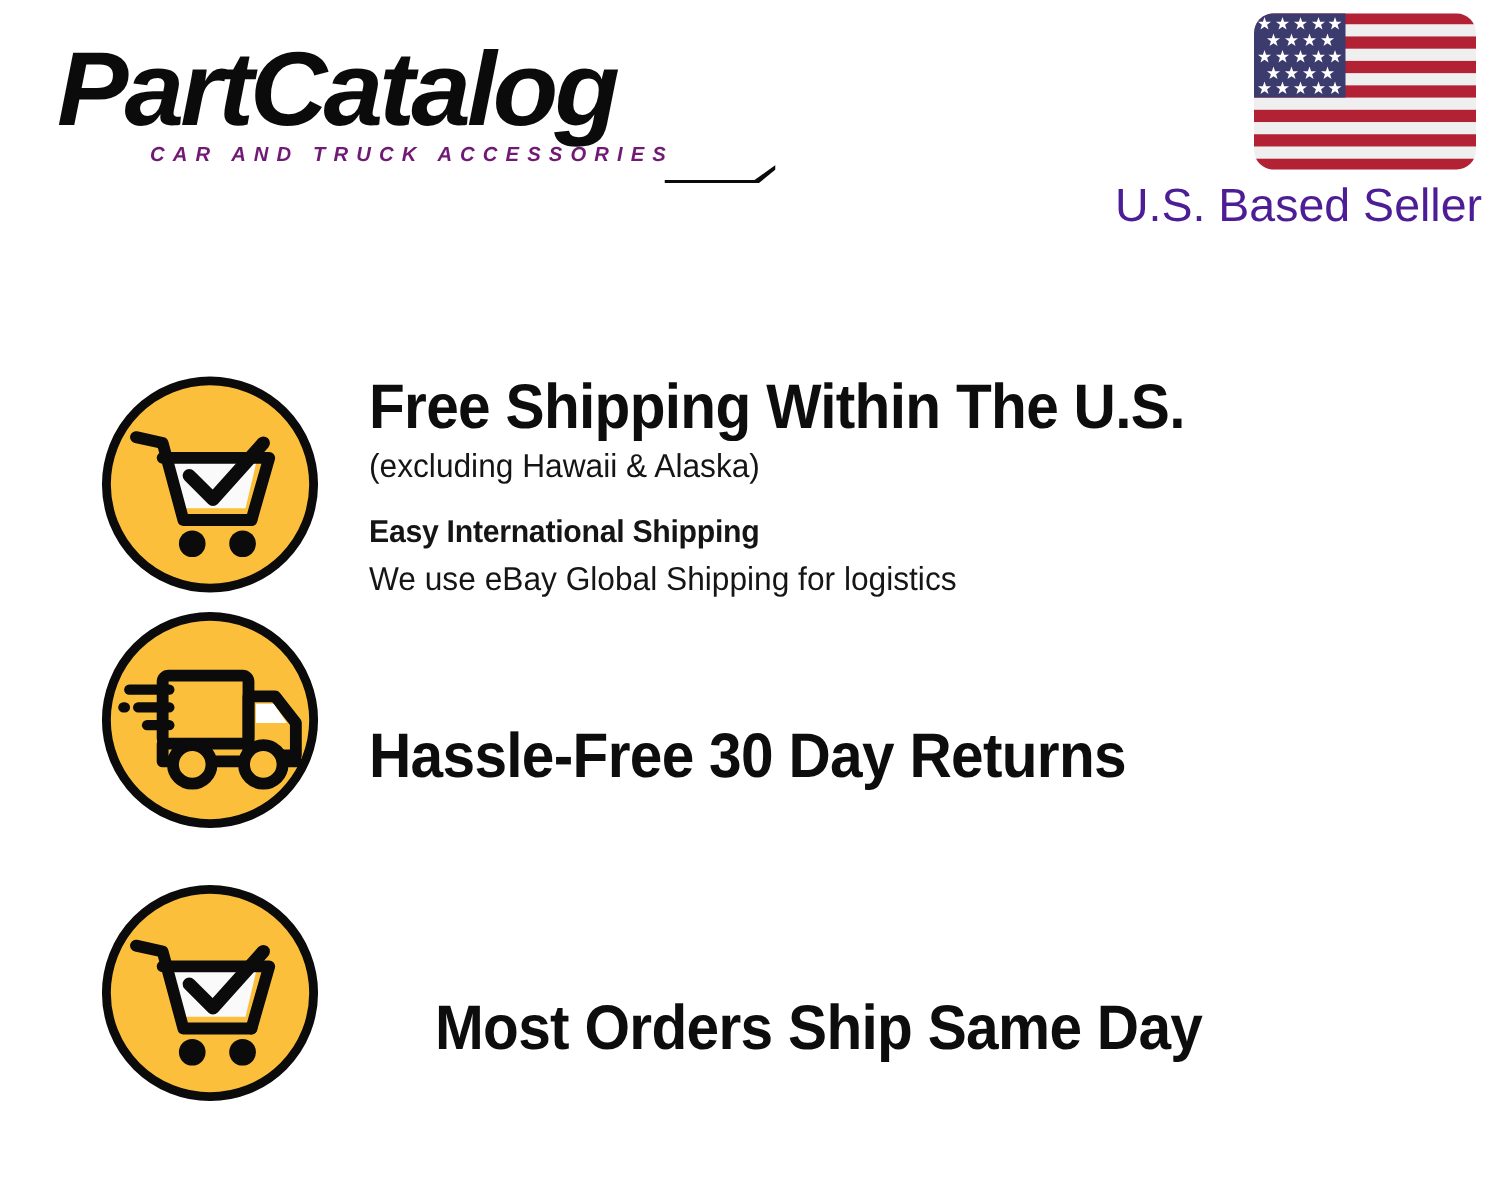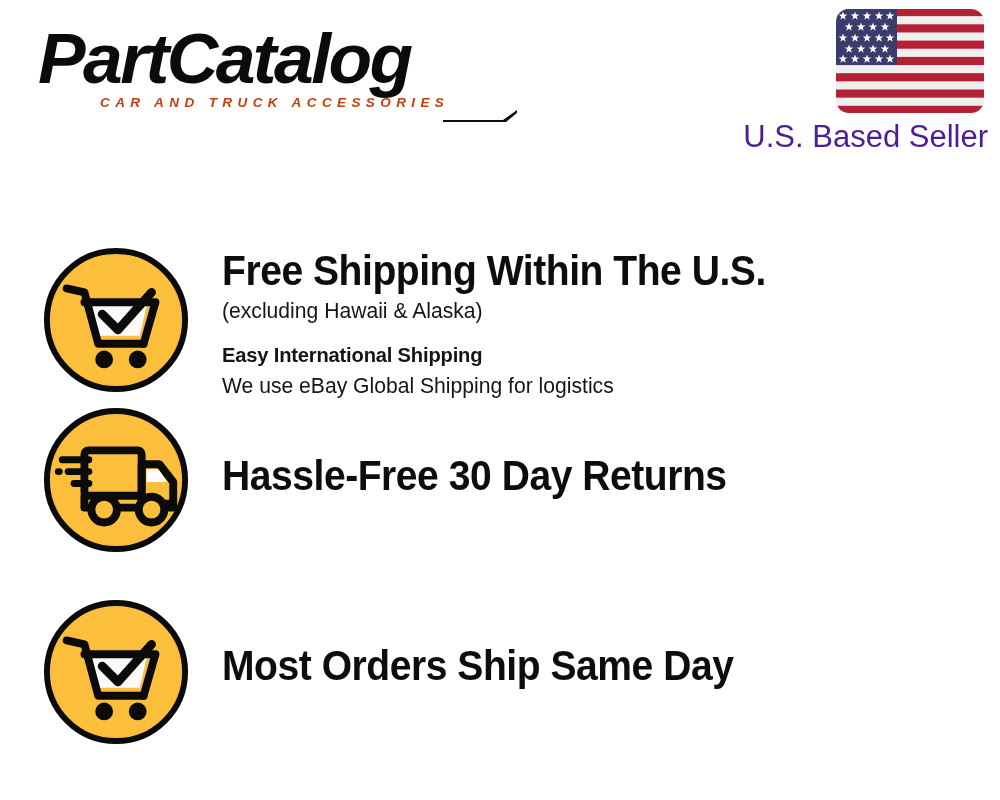--- a/index.html
+++ b/index.html
@@ -40,21 +40,21 @@
   }
   .brand-tagline {
     position: absolute;
     left: 62px;
     top: 71px;
     font-family: "Liberation Sans", sans-serif;
     font-weight: bold;
     font-style: italic;
     font-size: 13.5px;
     letter-spacing: 5.4px;
-    color: #c2410c;
+    color: #701a75;
     white-space: nowrap;
   }
   .brand-swoosh {
     position: absolute;
     left: 405px;
     top: 86px;
     width: 74px;
     height: 12px;
   }
 
@@ -90,25 +90,26 @@
     position: absolute;
     left: 0;
     top: 232px;
     width: 1000px;
   }
   .feature-row {
     position: absolute;
     left: 0;
     width: 908px;
     display: flex;
-    align-items: flex-start;
+    align-items: center;
+    padding-left: 24px;
   }
   .feature-row.r1 { top: 12px; }
   .feature-row.r2 { top: 172px; }
-  .feature-row.r3 { top: 364px; }
+  .feature-row.r3 { top: 354px; gap: 44px; }
 
   .feature-icon {
     width: 150px;
     height: 152px;
     margin-left: 41px;
     flex: 0 0 auto;
   }
   .feature-text {
     margin-left: 31px;
     flex: 1 1 auto;

